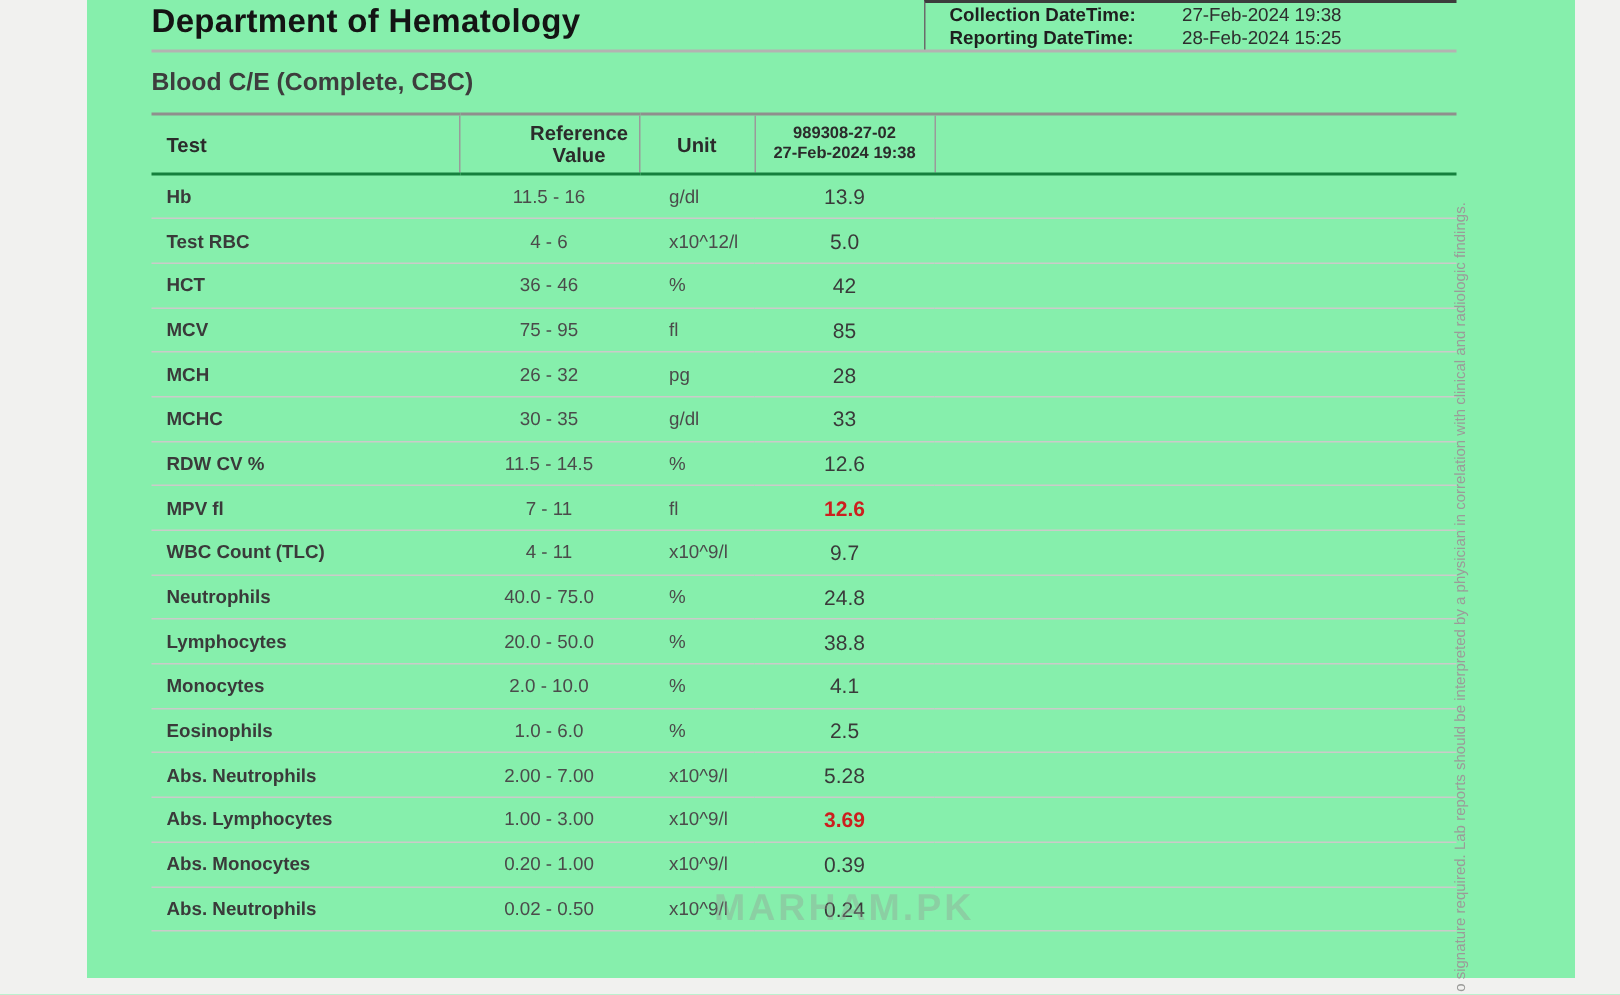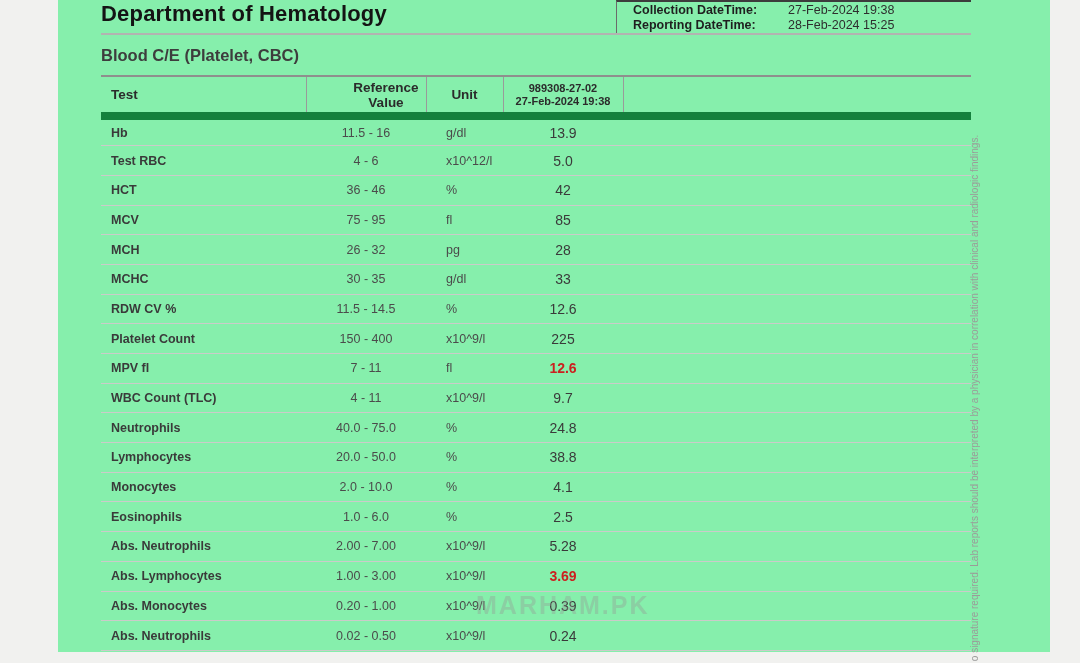--- a/index.html
+++ b/index.html
@@ -57,21 +57,21 @@
   col.c-test   { width: 205px; }
   col.c-ref    { width: 120px; }
   col.c-unit   { width: 77px; }
   col.c-value  { width: 120px; }
   col.c-filler { width: 348px; }
   thead tr {
     height: 40px;
   }
   thead th {
     border-top: 2px solid #8f8f8d;
-    border-bottom: 8px solid #15803d;
+    border-bottom: 2px solid #15803d;
     font-size: 13.5px; color: #2b2b2b;
     vertical-align: middle;
     padding: 0;
     margin-top: 28px;
   }
   th.h-test  { text-align: left; padding-left: 10px; border-right: 1px solid #9a9a9a; }
   th.h-ref   { text-align: center; border-right: 1px solid #9a9a9a; padding-left: 40px; }
   th.h-unit  { text-align: center; border-right: 1px solid #9a9a9a; }
   th.h-value { text-align: center; font-size: 11px; line-height: 13px; border-right: 1px solid #9a9a9a; }
   tbody tr { height: 29.7px; border-bottom: 1.5px solid #cbcbc9; }
@@ -112,21 +112,21 @@
           <span class="meta-label">Collection DateTime:</span>
           <span class="meta-value">27-Feb-2024 19:38</span>
         </div>
         <div class="meta-row">
           <span class="meta-label">Reporting DateTime:</span>
           <span class="meta-value">28-Feb-2024 15:25</span>
         </div>
       </div>
     </div>
 
-    <div class="subtitle">Blood C/E (Platelet, CBC)</div>
+    <div class="subtitle">Blood C/E (Complete, CBC)</div>
 
     <table class="results">
       <colgroup>
         <col class="c-test">
           <col class="c-ref">
           <col class="c-unit">
           <col class="c-value">
           <col class="c-filler">
       </colgroup>
       <thead>
@@ -191,27 +191,20 @@
   </tr>
 
   <tr>
     <td class="td-test">RDW CV %</td>
     <td class="td-ref">11.5 - 14.5</td>
     <td class="td-unit">%</td>
     <td class="td-value">12.6</td>
     <td class="td-filler"></td>
   </tr>
 
-  <tr>
-    <td class="td-test">Platelet Count</td>
-    <td class="td-ref">150 - 400</td>
-    <td class="td-unit">x10^9/l</td>
-    <td class="td-value">225</td>
-    <td class="td-filler"></td>
-  </tr>
 
   <tr>
     <td class="td-test">MPV fl</td>
     <td class="td-ref">7 - 11</td>
     <td class="td-unit">fl</td>
     <td class="td-value abnormal" style="color: rgb(204, 31, 31);">12.6</td>
     <td class="td-filler"></td>
   </tr>
 
   <tr>

